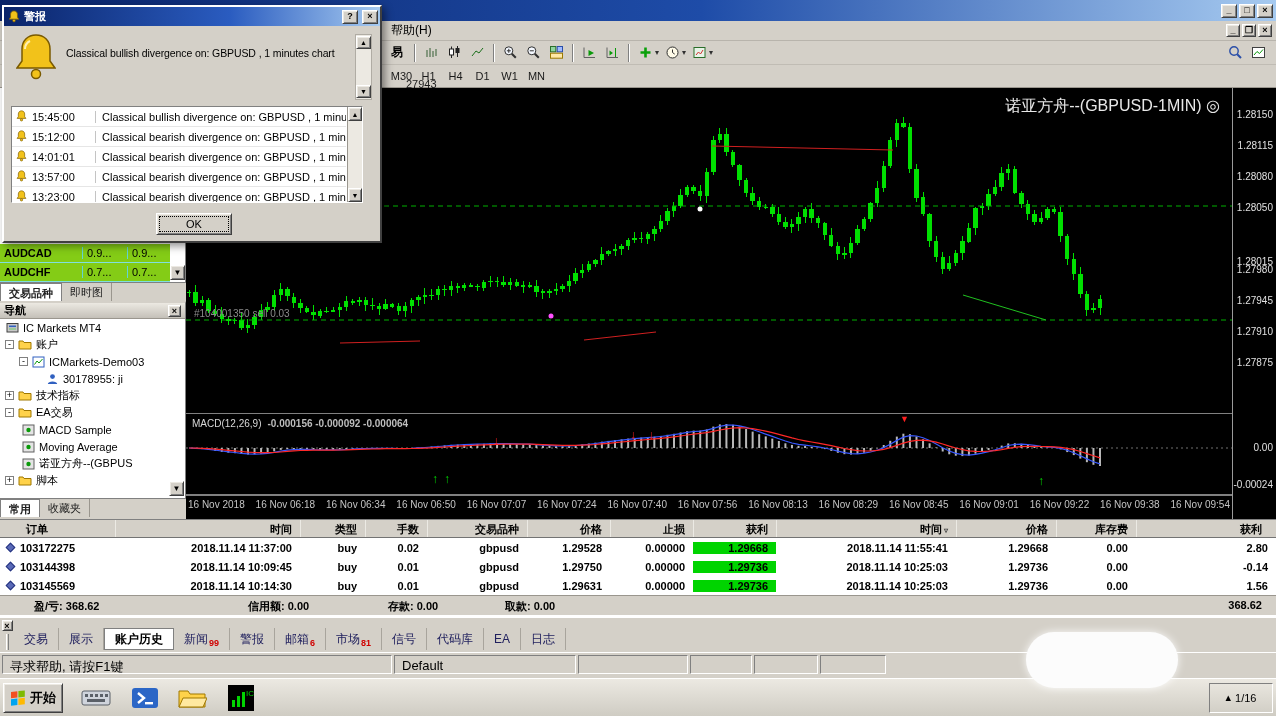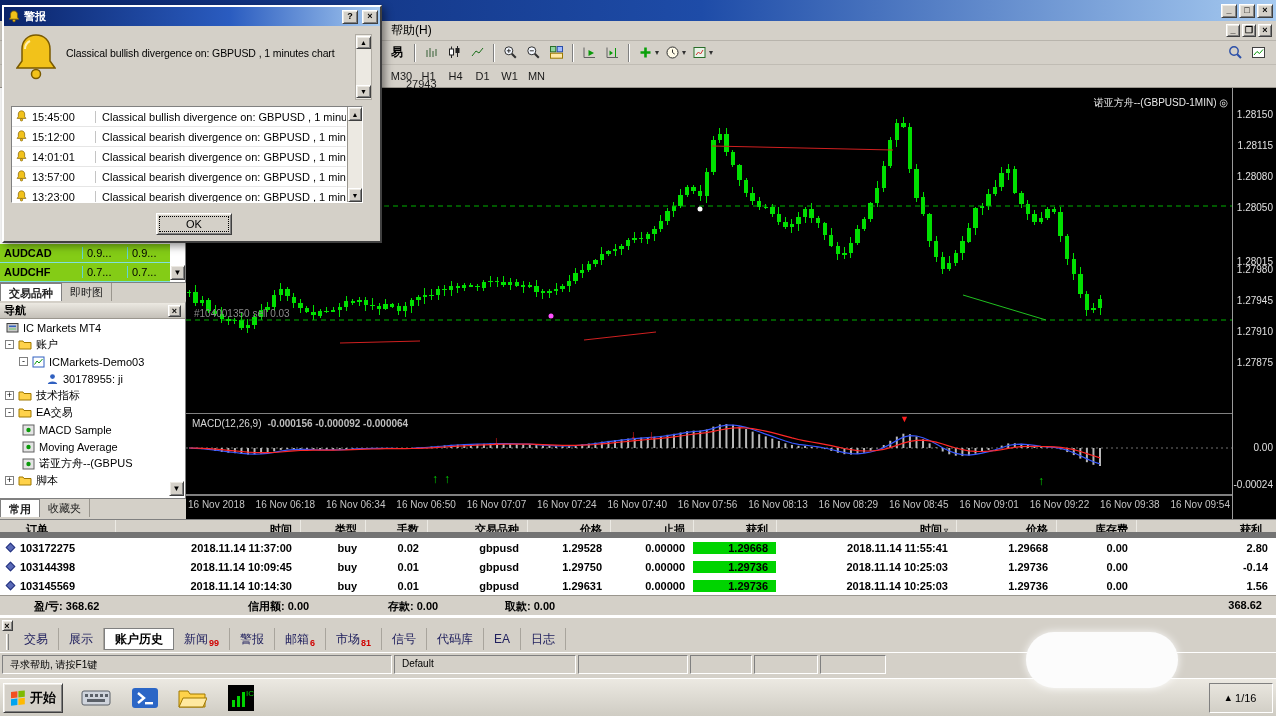--- a/index.html
+++ b/index.html
@@ -40,52 +40,52 @@
   #nav-tabs{position:absolute;left:0;bottom:0;width:186px;height:19px;background:#d4d0c8;border-top:1px solid #808080;display:flex;font-size:11px}
   .sb-btn{position:absolute;width:15px;height:15px;font-size:8px;display:flex;align-items:center;justify-content:center}
   
   #chart{left:186px;top:88px;width:1090px;height:431px;background:#000}
   #main-svg{position:absolute;left:0;top:0}
   #macd-svg{position:absolute;left:0;top:327px}
   .hsep{position:absolute;left:0;width:1046px;height:1px;background:#808080}
   #price-axis{position:absolute;left:1046px;top:0;width:44px;height:431px;background:#000;border-left:1px solid #9a9a9a}
   .plabel{position:absolute;right:3px;font-size:10px;color:#e0e0e0;font-family:"Liberation Sans",sans-serif}
   .mlabel{position:absolute;right:3px;font-size:10px;color:#e0e0e0}
-  #watermark{position:absolute;top:8px;right:48px;color:#e8e8e8;font-size:10px;white-space:nowrap}
+  #watermark{position:absolute;top:8px;right:56px;color:#e8e8e8;font-size:16px;white-space:nowrap}
   #order-lbl{position:absolute;left:8px;top:220px;color:#8a8a8a;font-size:10px}
   #macd-lbl{position:absolute;left:6px;top:330px;color:#d8d8d8;font-size:10px}
   #macd-lbl b{font-weight:bold;color:#bdbdbd;margin-left:6px}
   #time-axis{position:absolute;left:0;top:407px;width:1046px;height:24px;display:flex;justify-content:space-between;align-items:flex-start;padding:3px 2px 0 2px;border-top:1px solid #808080}
   .tlabel{font-size:10px;color:#c4c4c4;white-space:nowrap}
   .arrow{position:absolute;font-weight:bold;font-size:12px;line-height:1}
   .a-dn{color:#ff2020}.a-up{color:#00d400}
   
   #terminal{left:0;top:519px;width:1276px;height:99px;background:#fff;border-top:1px solid #808080}
   .tgrid{display:grid;grid-template-columns:115px 185px 65px 62px 100px 83px 83px 83px 180px 100px 80px 1fr}
-  #t-headers{height:18px;background:#d4d0c8;border-bottom:6px solid #737373;font-size:11px;font-weight:bold}
+  #t-headers{height:18px;background:#d4d0c8;border-bottom:1px solid #737373;font-size:11px;font-weight:bold}
   .th{text-align:right;padding:2px 8px 0 0;border-left:1px solid #eceae4;overflow:hidden;white-space:nowrap}
   .th0{text-align:left;padding-left:26px;border-left:none}
   .sort-glyph{font-size:8px;color:#404040;font-style:normal;margin-left:2px}
   .trow{height:19px;font-size:11px;font-weight:bold;align-items:center}
   .tc{text-align:right;padding-right:8px;white-space:nowrap;overflow:hidden}
   .tc0{text-align:left;padding-left:7px;display:flex;align-items:center;gap:6px}
   .tp{background:#00d400}
   .dmd{width:7px;height:7px;background:#5a6ab8;border:1px solid #26347e;transform:rotate(45deg);flex:0 0 7px}
   #t-summary{position:relative;height:20px;background:#d4d0c8;border-top:1px solid #9a968e;font-size:11px;font-weight:bold}
   #t-summary span{position:absolute;top:3px;white-space:nowrap}
   
   #term-strip{left:0;top:618px;width:14px;height:34px;display:flex;flex-direction:column;align-items:center;padding-top:2px;gap:3px}
   #term-strip .x{font-size:9px;font-weight:bold;width:11px;height:11px;display:flex;align-items:center;justify-content:center}
   .grip{width:3px;height:16px;border-left:1px solid #fff;border-right:1px solid #808080}
   #term-tabs{left:14px;top:628px;height:22px;display:flex;align-items:stretch}
   .ttab{display:flex;align-items:center;padding:0 10px;font-size:12px;color:#20205e;border-right:1px solid #a8a49c;white-space:nowrap}
   .ttab.active{background:#fff;border:1px solid #808080;font-weight:bold;color:#000}
   .badge{font-size:9px;color:#d00000;position:relative;top:4px;margin-left:1px;font-weight:bold}
   #statusbar{left:0;top:652px;width:1276px;height:24px;background:#d4d0c8;border-top:1px solid #fff;display:flex;gap:2px;padding:2px 0 0 2px}
-  .seg{height:19px;font-size:10px;padding:2px 7px;white-space:nowrap;overflow:hidden}
+  .seg{height:19px;font-size:13px;padding:2px 7px;white-space:nowrap;overflow:hidden}
   #taskbar{left:0;top:678px;width:1276px;height:38px;background:linear-gradient(#ece9e2,#cfccc3);border-top:1px solid #fff;display:flex;align-items:center;padding:0 3px}
   #start-btn{width:60px;height:30px;display:flex;align-items:center;justify-content:center;gap:4px;font-weight:bold;font-size:13px}
   .qicon{width:38px;height:32px;display:flex;align-items:center;justify-content:flex-end;margin-left:10px}
   #tray{margin-left:auto;width:64px;height:30px;display:flex;align-items:center;justify-content:center;gap:4px;font-size:11px}
   #redaction{left:1026px;top:632px;width:152px;height:56px;background:#fcfcfc;border-radius:28px;box-shadow:0 0 8px rgba(255,255,255,.9)}
   
   #alert-dialog{left:2px;top:5px;width:380px;height:238px;background:#d4d0c8;border:2px solid;border-color:#fff #404040 #404040 #fff;box-shadow:3px 3px 8px rgba(0,0,0,.45);z-index:50}
   #dlg-title{height:19px;background:linear-gradient(90deg,#0a246a,#2a5cc0 60%,#a6caf0);display:flex;align-items:center;gap:4px;padding:0 2px 0 4px;color:#fff;font-size:11px;font-weight:bold}
   #dlg-title .spacer{flex:1}
   #dlg-msg{position:absolute;left:62px;top:40px;width:288px;font-size:10.5px;letter-spacing:-.1px;white-space:nowrap;overflow:hidden}

